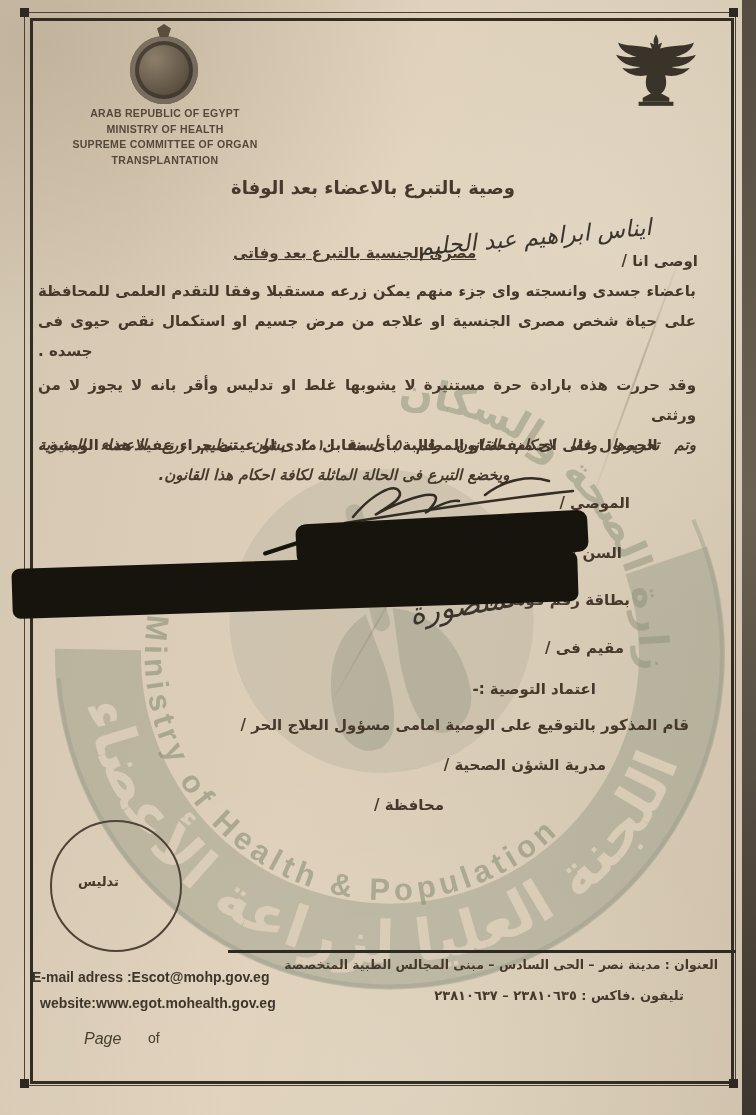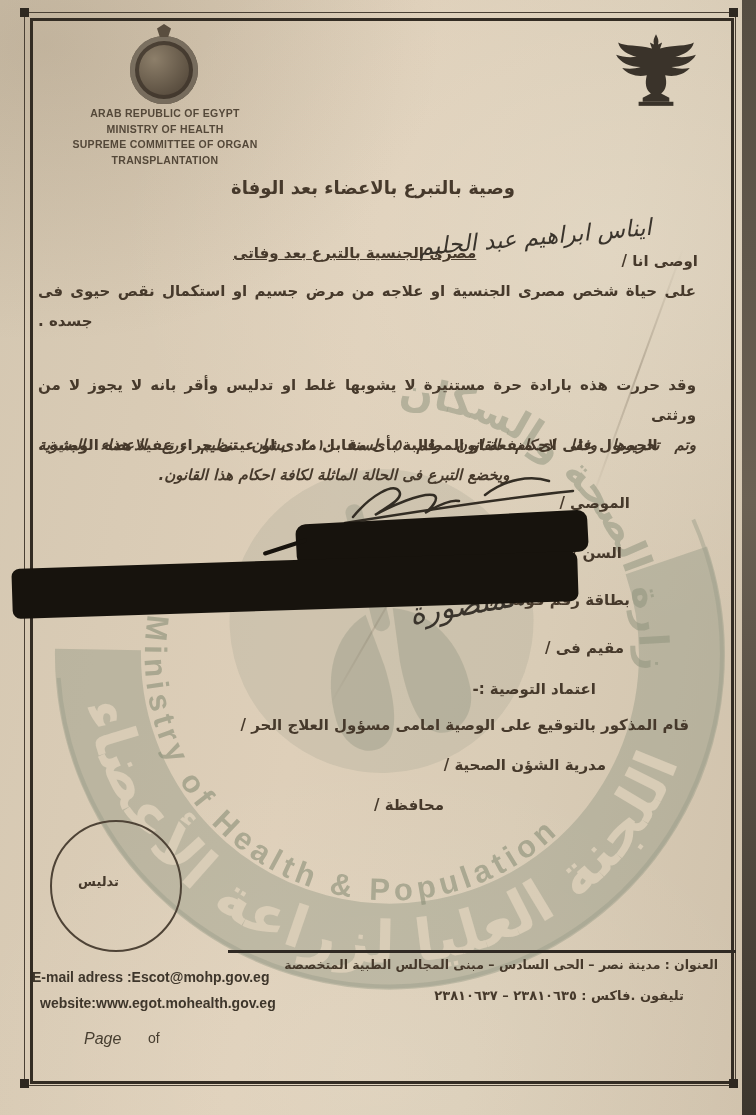--- a/index.html
+++ b/index.html
@@ -95,20 +95,21 @@
       <rect x="26" y="70" width="34" height="4" fill="#3a332a"></rect>
     </svg>
 
     <div class="abs ar" style="left:183px;top:177px;width:380px;text-align:center;font-size:18px;">وصية بالتبرع بالاعضاء بعد الوفاة</div>
 
     <div class="abs ar pline" style="right:44px;top:246px;">اوصى انا /</div>
     <div class="abs ar hand" style="left:372px;top:226px;width:280px;font-size:23px;transform:rotate(-5deg);">ايناس ابراهيم عبد الحليم</div>
     <div class="abs ar pline" style="left:233px;top:238px;text-decoration:underline;">مصرى الجنسية بالتبرع بعد وفاتى</div>
 
     <div class="para ar" style="top:276px;">
+      <div class="pline jl">باعضاء جسدى وانسجته واى جزء منهم يمكن زرعه مستقبلا وفقا للتقدم العلمى للمحافظة</div>
       <div class="pline jl">على حياة شخص مصرى الجنسية او علاجه من مرض جسيم او استكمال نقص حيوى فى</div>
       <div class="pline rl">جسده .</div>
     </div>
 
     <div class="para ar" style="top:370px;">
       <div class="pline jl">وقد حررت هذه بارادة حرة مستنيرة لا يشوبها غلط او تدليس وأقر بانه لا يجوز لا من ورثتى</div>
       <div class="pline rl">الحصول على اى منفعة او المطالبة بأى مقابل مادى او عينى جراء تنفيذ هذه الوصية .</div>
     </div>
 
     <div class="para ar" style="top:430px;font-style:italic;">

